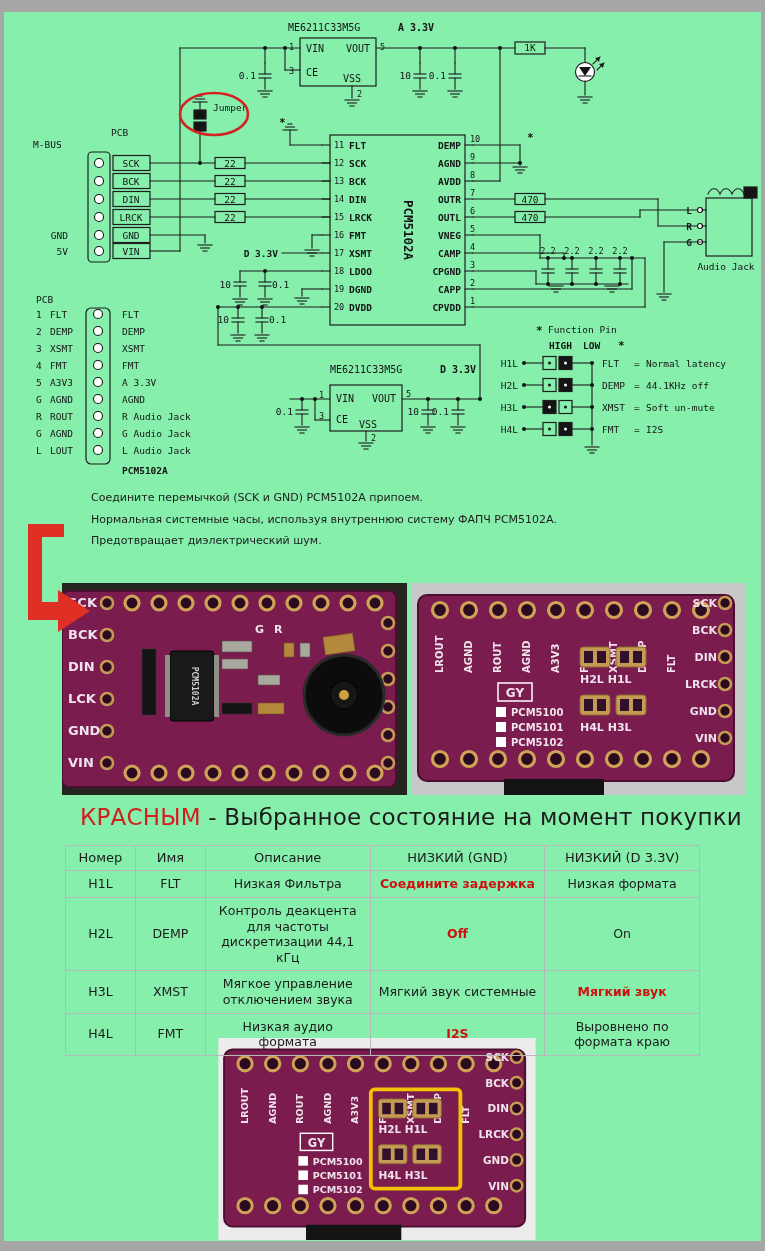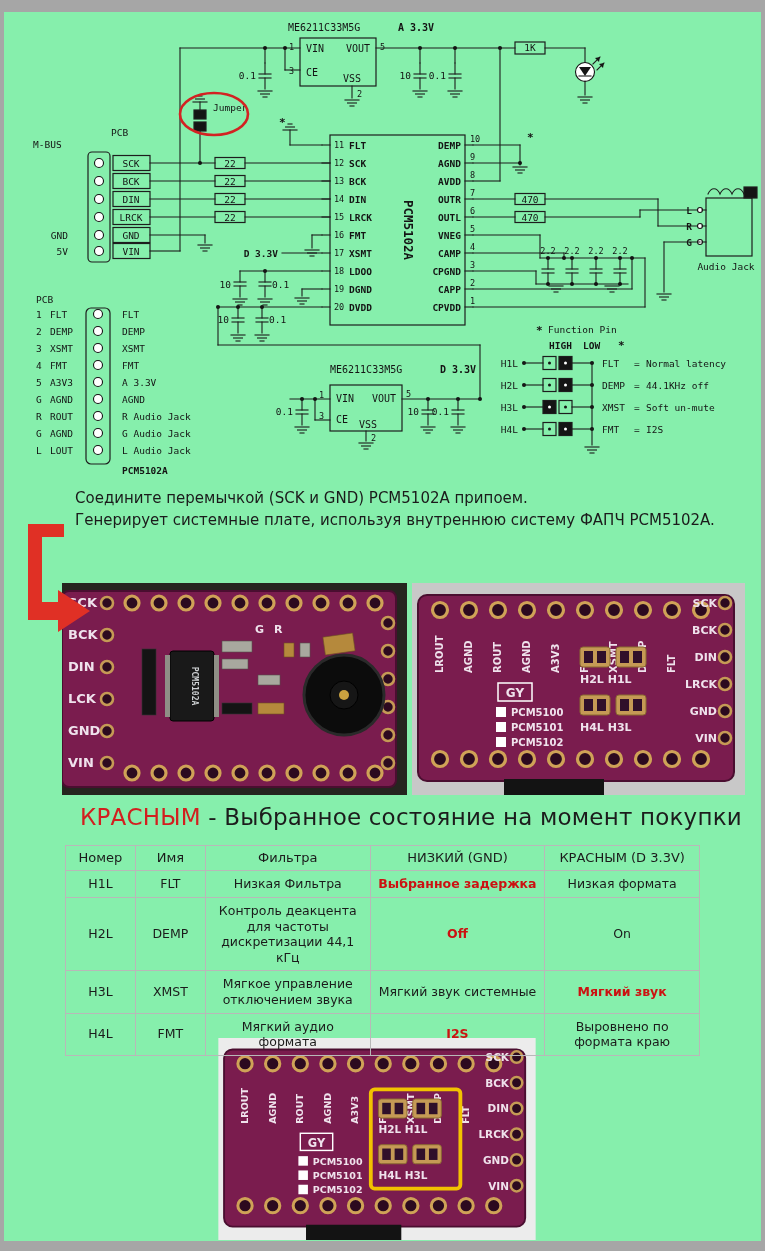--- a/index.html
+++ b/index.html
@@ -19,21 +19,21 @@
   .sch text{font:10px "DejaVu Sans Mono",monospace;fill:#141414;}
   .sch .t8{font-size:8.5px;} .sch .t9{font-size:9.5px;} .sch .t11{font-size:11px;}
   .sch .t12{font-size:12.5px;} .sch .b{font-weight:bold;}
   .sch .mid{text-anchor:middle;} .sch .end{text-anchor:end;}
   .sch circle.dot{fill:#141414;stroke:none;}
   .sch circle.pin{fill:#fff;stroke:#141414;stroke-width:1.1;}
   .sch ellipse.redc{stroke:#d32222;stroke-width:2.6;fill:none;}
 
   
   .notes{position:absolute;left:75px;top:490px;width:640px;color:#1b1b1b;z-index:5;}
-  .notes p{margin:0 0 5px 0;font-size:15px;line-height:16.5px;}
+  .notes p{margin:0 0 5px 16px;font-size:11px;line-height:16.5px;}
   .red-arrow{position:absolute;left:28px;top:524px;z-index:6;}
 
   
   .board{position:absolute;}
   .board .bg{fill:#c8c8c8;}
   .board.dark-bg .bg{fill:#25251f;}
   .board.bottom-photo .bg{fill:#ececec;}
   .board .brd{fill:#7a1c4e;stroke:#4a0e30;stroke-width:2;}
   .board circle.hole{fill:#2c0a1f;stroke:#cfa257;stroke-width:3.2;}
   .board circle.hole2{fill:#2c0a1f;stroke:#c59a55;stroke-width:2.6;}
@@ -510,21 +510,22 @@
     <text x="602" y="432.5" class="t9">FMT</text>
     <text x="634" y="432.5" class="t9">=</text>
     <text x="646" y="432.5" class="t9">I2S</text>
     <line x1="592" y1="363" x2="592" y2="445"></line>
         <use href="#gnd" x="592" y="447"></use>
   </g>
 </svg>
 
 <div class="notes">
   <p>Соедините перемычкой (SCK и GND) PCM5102A припоем.</p>
-  <p>Генерирует системные плате, используя внутреннюю систему ФАПЧ PCM5102A.</p>
+  <p>Нормальная системные часы, используя внутреннюю систему ФАПЧ PCM5102A.</p>
+  <p>Предотвращает диэлектрический шум.</p>
 </div>
 
 <svg class="red-arrow" width="66" height="112" viewBox="0 0 66 112">
   <path d="M36,0 L0,0 L0,96 L30,96 L30,108 L62,87 L30,66 L30,78 L14,78 L14,13 L36,13 Z" fill="#e03025"></path>
 </svg>
 
 <svg class="board dark-bg" style="left:62px;top:583px;" width="345" height="212" viewBox="0 0 345 212">
   <rect class="bg" x="0" y="0" width="345" height="212"></rect>
   <rect class="brd" x="0" y="8" width="334" height="196" rx="7"></rect>
   <g>
@@ -681,51 +682,51 @@
         <col style="width:70px">
         <col style="width:70px">
         <col style="width:165px">
         <col style="width:175px">
         <col style="width:155px">
       </colgroup>
   <thead>
     <tr>
       <th>Номер</th>
       <th>Имя</th>
-      <th>Фильтра</th>
+      <th>Описание</th>
       <th>НИЗКИЙ (GND)</th>
-      <th>КРАСНЫМ (D 3.3V)</th>
+      <th>НИЗКИЙ (D 3.3V)</th>
     </tr>
   </thead>
   <tbody>
     <tr>
       <td>H1L</td>
       <td>FLT</td>
       <td>Низкая Фильтра</td>
-      <td class="red">Выбранное задержка</td>
+      <td class="red">Соедините задержка</td>
       <td>Низкая формата</td>
     </tr>
     <tr>
       <td>H2L</td>
       <td>DEMP</td>
       <td>Контроль деакцента для частоты дискретизации 44,1 кГц</td>
       <td class="red">Off</td>
       <td>On</td>
     </tr>
     <tr>
       <td>H3L</td>
       <td>XMST</td>
       <td>Мягкое управление отключением звука</td>
       <td>Мягкий звук системные</td>
       <td class="red">Мягкий звук</td>
     </tr>
     <tr>
       <td>H4L</td>
       <td>FMT</td>
-      <td>Мягкий аудио формата</td>
+      <td>Низкая аудио формата</td>
       <td class="red">I2S</td>
       <td>Выровнено по формата краю</td>
     </tr>
   </tbody>
 </table>
 
 <svg class="board bottom-photo" style="left:218px;top:1038px;" width="318" height="202" viewBox="0 0 333 212">
   <rect class="bg" x="0" y="0" width="333" height="212"></rect>
   <rect class="brd" x="6" y="12" width="316" height="186" rx="9"></rect>
   <g>

